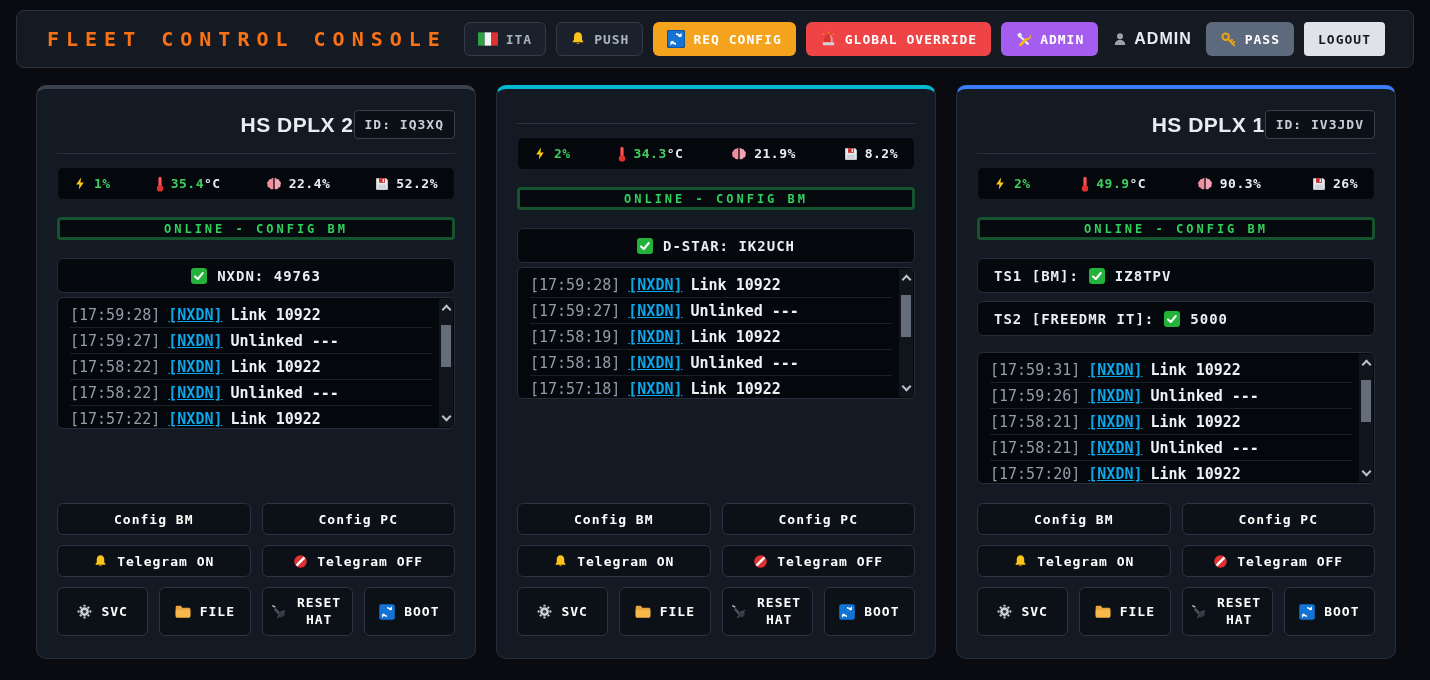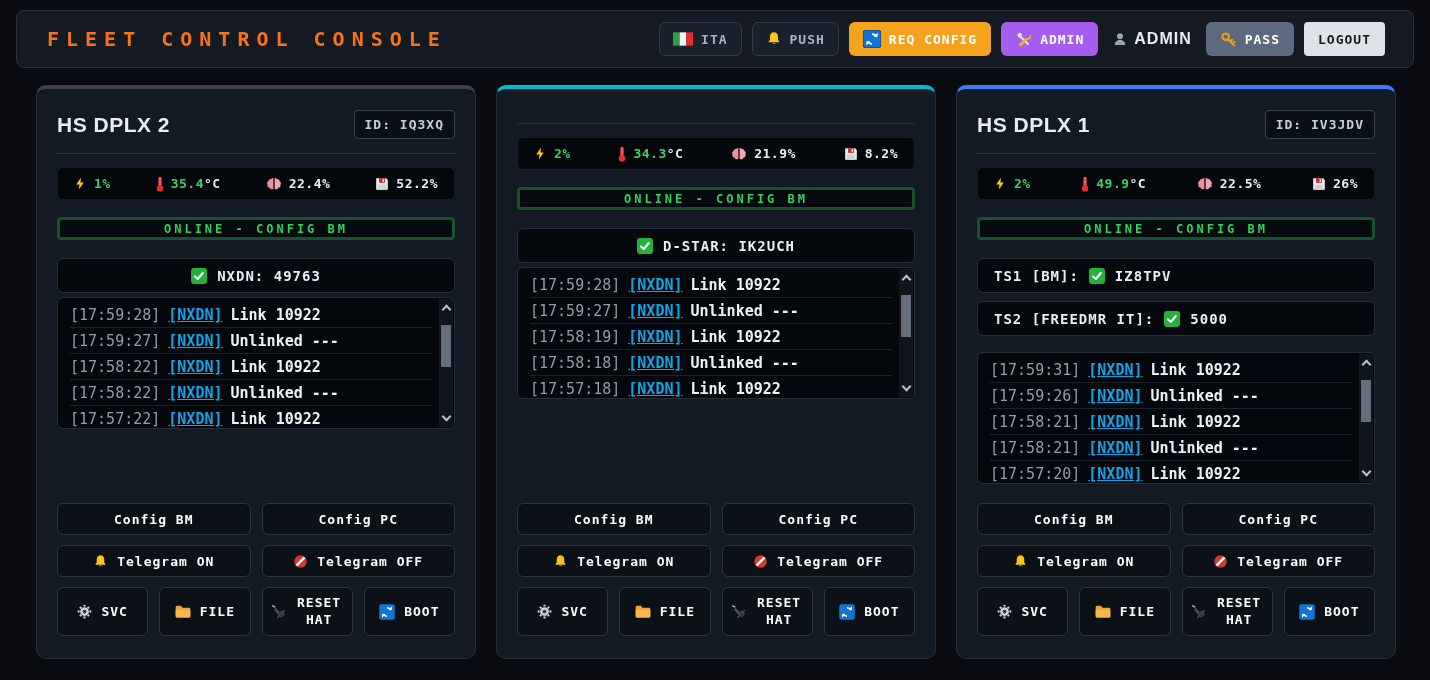--- a/index.html
+++ b/index.html
@@ -58,21 +58,21 @@
   .card {
     flex: 1;
     background: #141a23;
     border: 1px solid #272e3a;
     border-top: 4px solid #3a414c;
     border-radius: 10px;
     padding: 20px 20px 22px;
     display: flex; flex-direction: column;
     min-width: 0;
   }
-  .card-head { display: flex; align-items: center; justify-content: space-between; height: 30px; }
+  .card-head { display: flex; align-items: center; justify-content: flex-end; height: 30px; }
   .card-title {
     font-family: "Liberation Sans", "DejaVu Sans", sans-serif;
     font-size: 21px; font-weight: bold; letter-spacing: .5px; color: #e9edf2; line-height: 1;
   }
   .id-chip {
     font-size: 13px; font-weight: bold; letter-spacing: 1px; color: #c6cfd9;
     background: #0b0f16; border: 1px solid #3a4250; border-radius: 4px;
     padding: 6px 10px; white-space: nowrap;
   }
   .divider { height: 1px; background: #2a313d; margin: 14px 0 13px; }
@@ -171,20 +171,31 @@
         <svg width="18" height="18" viewBox="0 0 24 24">
             <rect width="24" height="24" rx="4" fill="#1374d6" stroke="#0a2d52"></rect>
             <path d="M12 5.5a6.5 6.5 0 0 1 5.8 3.6M12 18.5a6.5 6.5 0 0 1-5.8-3.6" stroke="#fff" stroke-width="2.3" fill="none"></path>
             <path d="M19.5 3.5v5.2h-5.2z" fill="#fff"></path>
             <path d="M4.5 20.5v-5.2h5.2z" fill="#fff"></path>
           </svg>
       </span>
       <span>REQ CONFIG</span>
     </button>
 
+    <button class="hbtn danger">
+      <span class="icon">
+        <svg width="17" height="17" viewBox="0 0 24 24">
+            <path d="M12 5a6 6 0 0 1 6 6v5H6v-5a6 6 0 0 1 6-6z" fill="#e03131"></path>
+            <path d="M15 5.8A6 6 0 0 1 18 11v5h-3v-5c0-2.2-.4-4-1.5-5.4z" fill="#fff" opacity=".5"></path>
+            <rect x="4" y="16" width="16" height="4" rx="1" fill="#ced4da"></rect>
+            <path d="M12 1v3M4 3.5l2 2M20 3.5l-2 2" stroke="#f08c00" stroke-width="1.6"></path>
+          </svg>
+      </span>
+      <span>GLOBAL OVERRIDE</span>
+    </button>
 
     <button class="hbtn purple">
       <span class="icon">
         <svg width="17" height="17" viewBox="0 0 24 24">
             <path d="M3 5l4-3 3 3-1 2 11 11-2.2 2.2L7 9H5z" fill="#e9ecef"></path>
             <path d="M21.5 4.5a5 5 0 0 1-6.8 5.3L5 19.5 8 22l9.7-9.7a5 5 0 0 0 4.8-5.8z" fill="#f9b912"></path>
           </svg>
       </span>
       <span>ADMIN</span>
     </button>
@@ -582,21 +593,21 @@
           </span>
         <span><span class="green">49.9</span><span>°C</span></span>
       </span>
       <span class="stat">
         <span class="icon">
             <svg width="16" height="13" viewBox="0 0 24 20">
               <path d="M11 1C8.5 1 8 3 8 3S4 2.5 3.5 6C1 7 1 10 2 11.5c-1 2.5 1 5 3.5 5 .5 2 3 3 5.5 2z" fill="#ef8e9e"></path>
               <path d="M13 1c2.5 0 3 2 3 2s4-.5 4.5 3c2.5 1 2.5 4 1.5 5.5 1 2.5-1 5-3.5 5-.5 2-3 3-5.5 2z" fill="#f2a4b2"></path>
             </svg>
           </span>
-        <span>22.5%</span>
+        <span>90.3%</span>
       </span>
       <span class="stat">
         <span class="icon">
             <svg width="14" height="14" viewBox="0 0 24 24">
               <path d="M2 2h17l3 3v17H2z" fill="#e9ecef"></path>
               <rect x="7" y="2" width="10" height="8" fill="#c92a2a"></rect>
               <rect x="13" y="3.5" width="2.5" height="5" fill="#e9ecef"></rect>
               <rect x="5" y="13" width="14" height="9" fill="#ced4da"></rect>
             </svg>
           </span>

